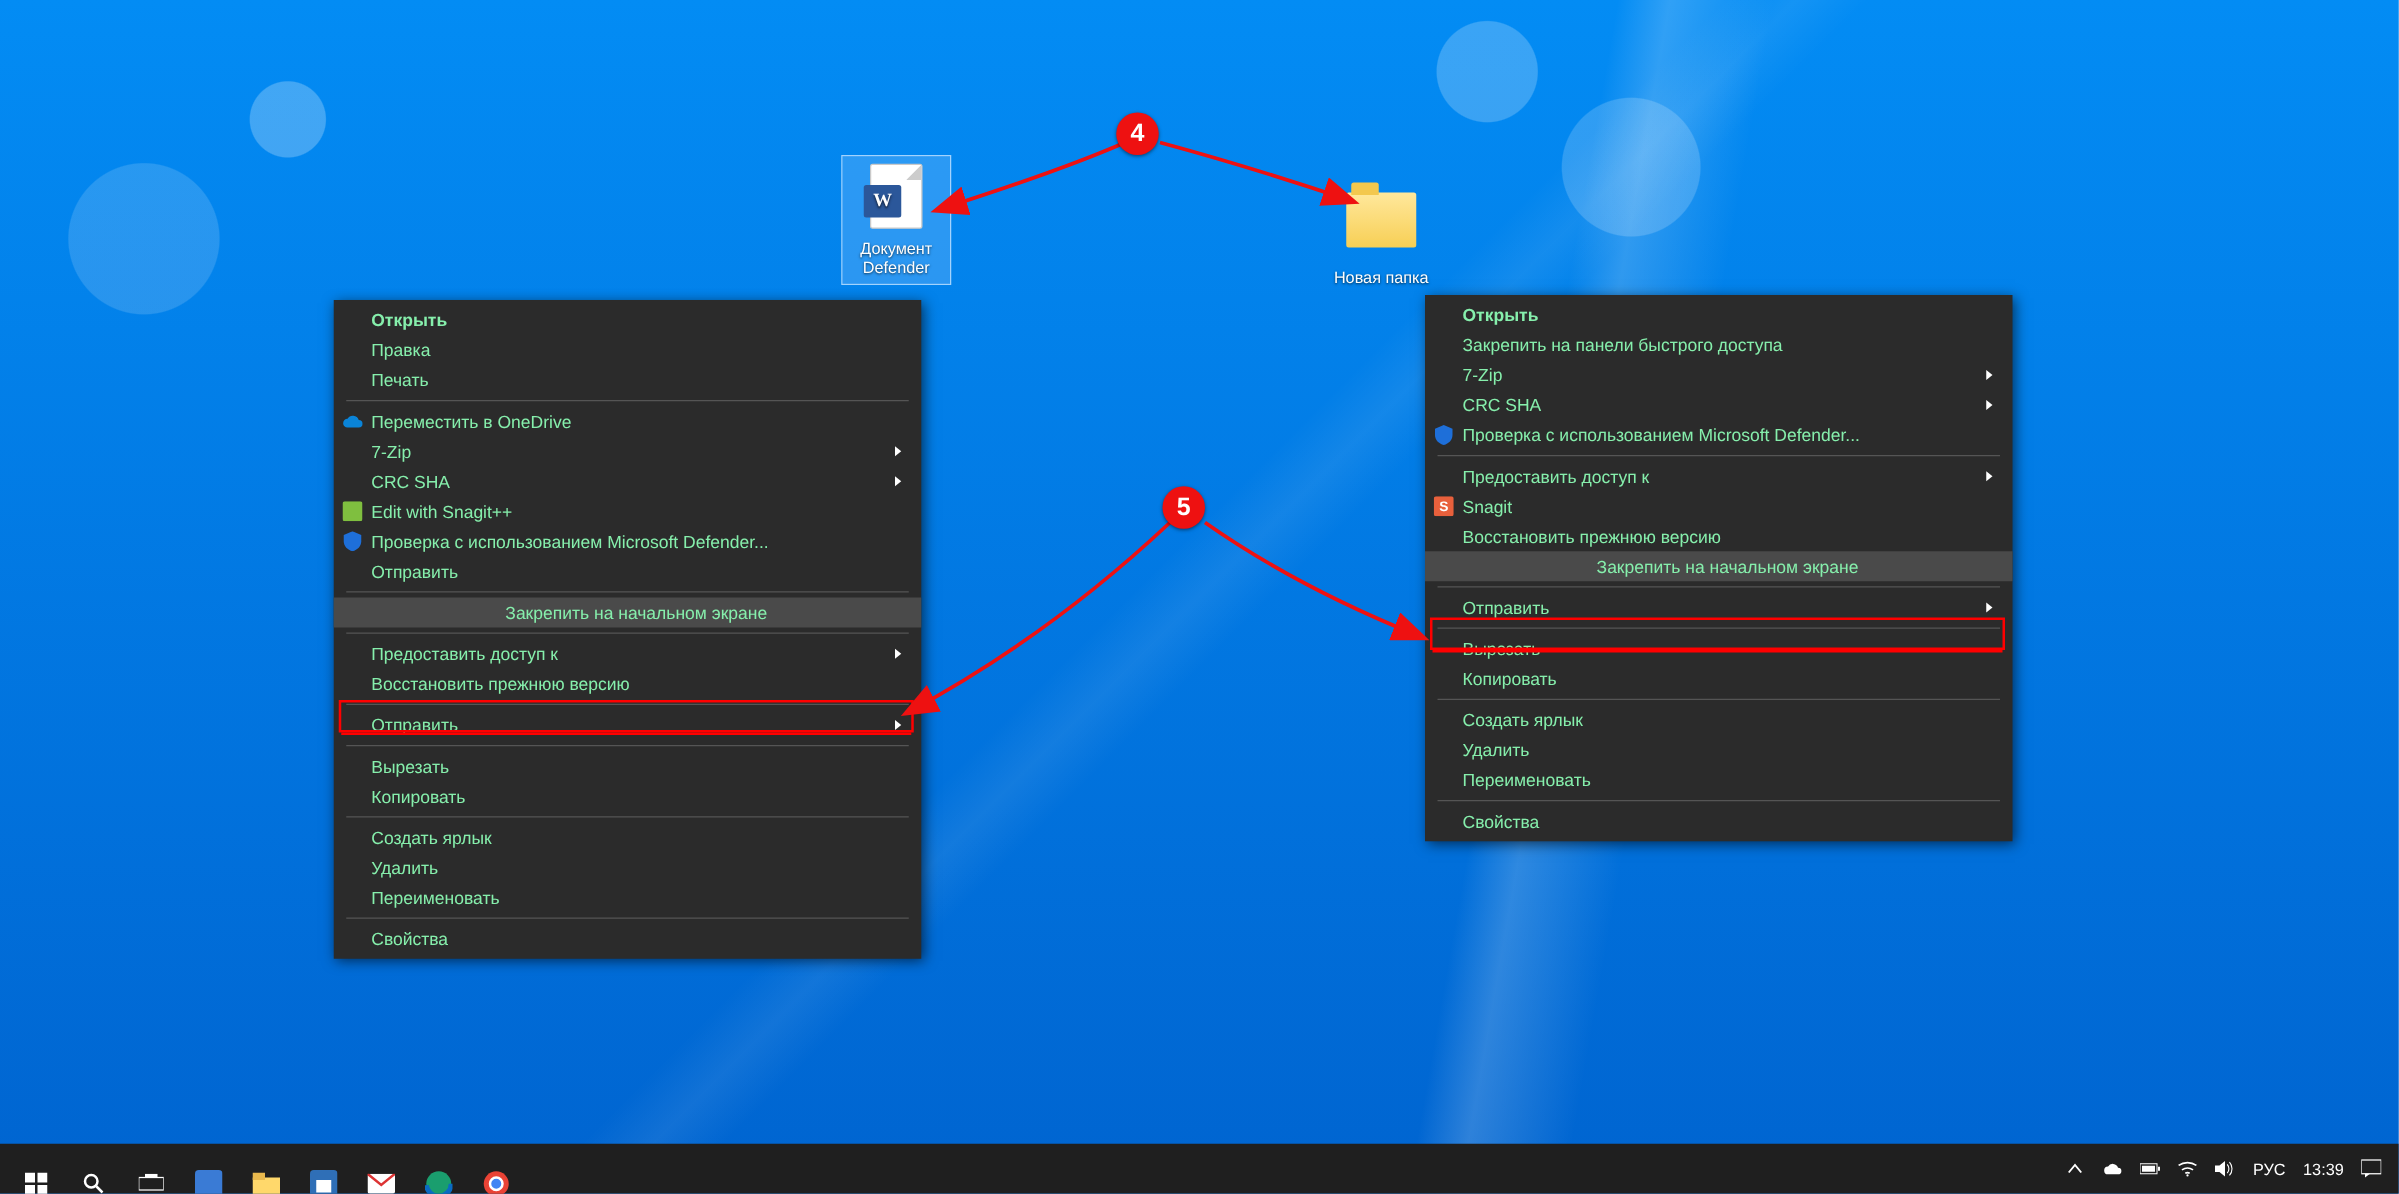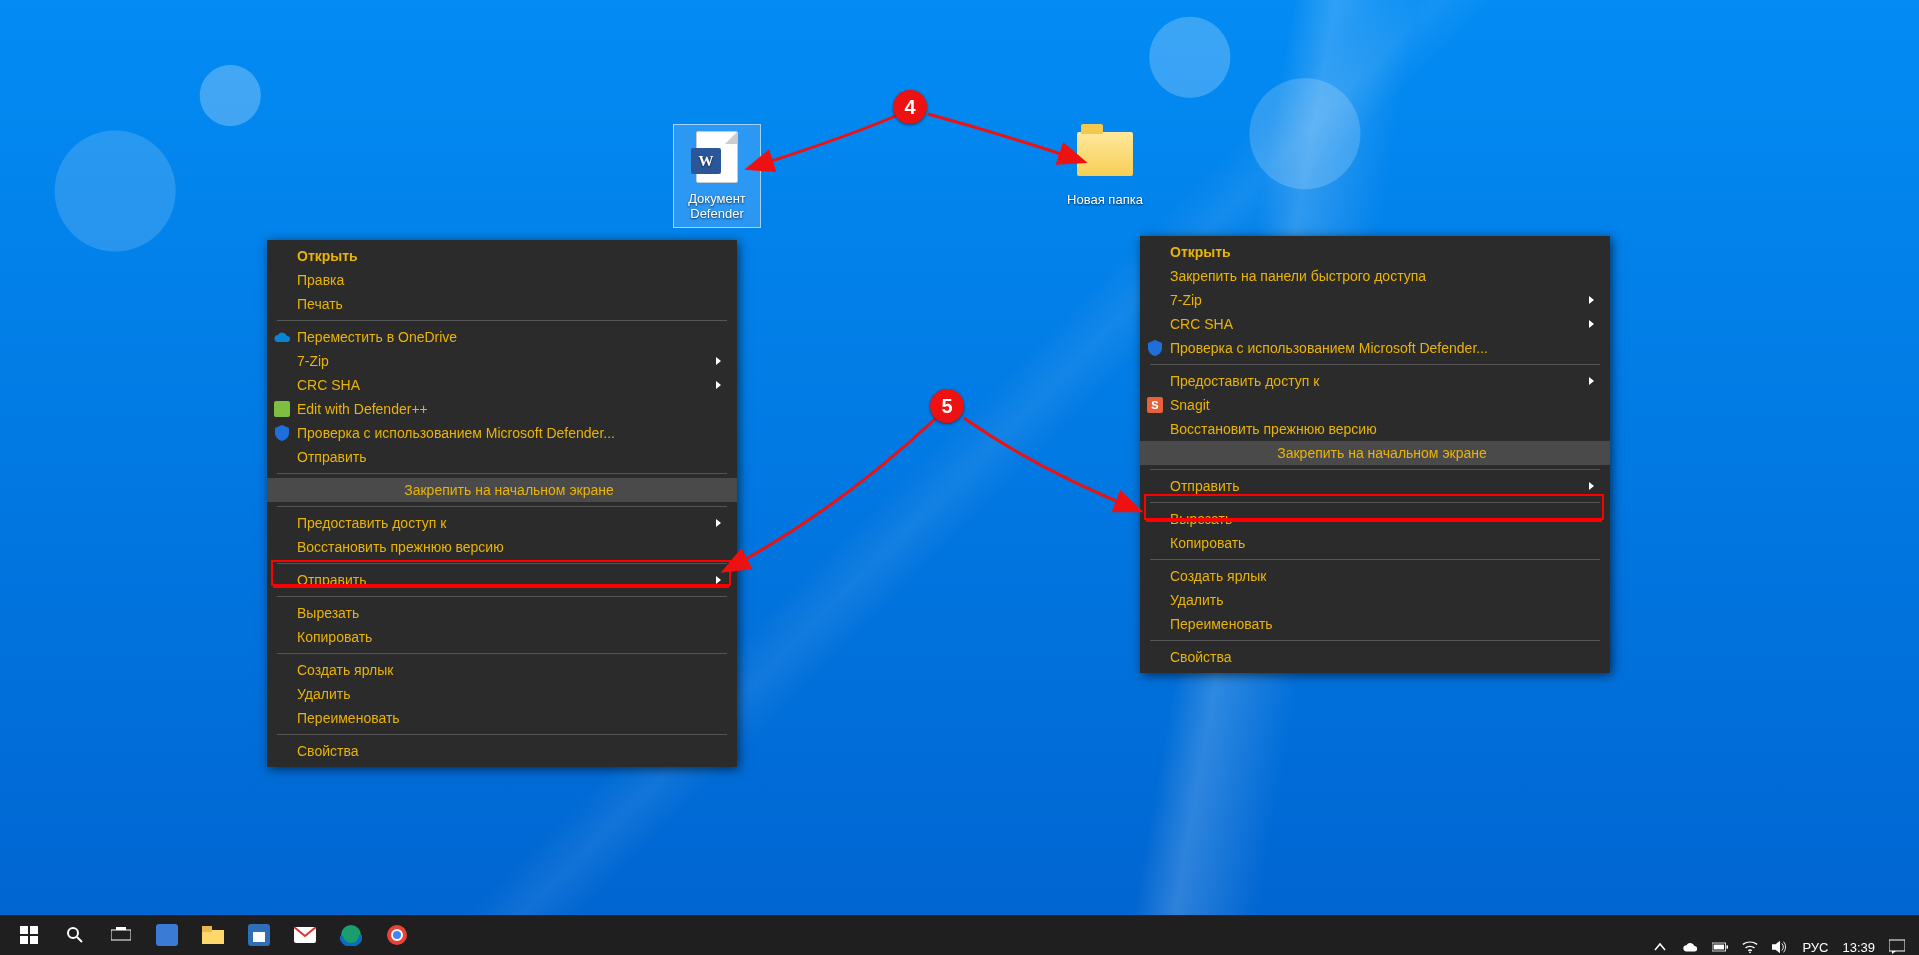--- a/index.html
+++ b/index.html
@@ -20,57 +20,57 @@
   .desktop-icon { position:absolute; width:86px; text-align:center; color:#fff; font-size:13px; text-shadow:0 1px 2px rgba(0,0,0,.7);}
   .desktop-icon .ic { width:56px; height:56px; margin:0 auto 4px; position:relative; }
   .desktop-icon.selected { background:rgba(120,190,255,.35); outline:1px solid rgba(180,220,255,.9); padding:6px 0; }
   .word-doc{ background:#fff; width:42px; height:52px; margin:0 auto; border:1px solid #c9c9c9; position:relative; border-radius:2px;}
   .word-doc::before{content:"";position:absolute;right:0;top:0;width:12px;height:12px;background:linear-gradient(135deg,#fff 48%,#ccc 52%);}
   .word-badge{position:absolute;left:-6px;top:16px;width:30px;height:26px;background:#2b579a;color:#fff;font-weight:700;font-size:15px;line-height:26px;text-align:center;font-family:Georgia,serif;border-radius:2px;}
   .folder{width:56px;height:44px;background:linear-gradient(#ffe89c,#f7cf55);border-radius:2px;position:relative;margin:6px auto 0;}
   .folder::before{content:"";position:absolute;top:-8px;left:4px;width:22px;height:10px;background:#f3c84e;border-radius:2px 2px 0 0;}
 
   
-  .ctx { position:absolute; background:#2b2b2b; color:#eab308; font-size:14px; padding:4px 0; box-shadow:2px 2px 10px rgba(0,0,0,.6);}
+  .ctx { position:absolute; background:#2b2b2b; color:#86efac; font-size:14px; padding:4px 0; box-shadow:2px 2px 10px rgba(0,0,0,.6);}
   .ctx .row{display:flex;align-items:center;height:24px;padding:0 16px 0 30px;position:relative;white-space:nowrap;}
   .ctx .row.bold{font-weight:700;}
   .ctx .row.hl{background:#4a4a4a;justify-content:center;}
   .ctx .sep{height:1px;background:#555;margin:4px 10px;}
   .ctx .row .ico{position:absolute;left:6px;top:3px;width:18px;height:18px;display:flex;align-items:center;justify-content:center;}
   .ctx .row .arr{margin-left:auto; padding-left:30px;}
   .ctx .row .arr::after{content:"";border-left:5px solid #fff;border-top:4px solid transparent;border-bottom:4px solid transparent;display:block;}
   .redbox{position:absolute;border:2px solid #f00;pointer-events:none;}
   .redbox.under::after{content:"";position:absolute;left:0;right:0;bottom:-4px;height:2px;background:#f00;}
 
   
   .callout{position:absolute;width:34px;height:34px;border-radius:50%;background:#e11;color:#fff;display:flex;align-items:center;justify-content:center;font-size:20px;font-weight:700;box-shadow:0 1px 3px rgba(0,0,0,.5);z-index:50;}
 
   
-  .taskbar{position:absolute;left:0;right:0;bottom:0;height:40px;background:#1f1f1f;display:flex;align-items:flex-end;color:#fff;padding:0 6px;}
+  .taskbar{position:absolute;left:0;right:0;bottom:0;height:40px;background:#1f1f1f;display:flex;align-items:flex-start;color:#fff;padding:12px 6px;}
   .tbtn{width:46px;height:40px;display:flex;align-items:center;justify-content:center;}
   .tray{margin-left:auto;display:flex;align-items:center;gap:14px;padding-right:8px;font-size:13px;}
   .tray .sico{width:16px;height:16px;}
   svg{display:block;}
 
   
   .arrow{position:absolute;pointer-events:none;z-index:40;}
 </style>
 </head>
 <body>
 
 <div class="desktop-icon selected" style="left:674px;top:125px">
   <div class="ic">
       <div class="word-doc">
         <div class="word-badge">W</div>
       </div>
     </div>
   <div style="white-space:pre-line;">Документ
 Defender</div>
 </div>
-<div class="desktop-icon" style="left:1062px;top:126px">
+<div class="desktop-icon" style="left:1062px;top:148px">
   <div class="ic">
       <div class="folder"></div>
     </div>
   <div>Новая папка</div>
 </div>
 
 <div class="callout" style="left:893px;top:90px">4</div>
 <div class="callout" style="left:930px;top:389px">5</div>
 
 <svg class="arrow" style="left:740px;top:106px" width="170" height="80">
@@ -132,21 +132,21 @@
   <div class="row">
       <span>CRC SHA</span>
       <span class="arr"></span>
     </div>
   <div class="row">
       <span class="ico">
         <svg width="16" height="16">
           <rect width="16" height="16" fill="#7fbf3f" rx="2"></rect>
         </svg>
       </span>
-      <span>Edit with Defender++</span>
+      <span>Edit with Snagit++</span>
     </div>
   <div class="row">
       <span class="ico">
         <svg width="16" height="16">
           <path fill="#1e6fd9" d="M8 0l7 3v5c0 4-3 7-7 8-4-1-7-4-7-8V3z"></path>
         </svg>
       </span>
       <span>Проверка с использованием Microsoft Defender...</span>
     </div>
   <div class="row">

